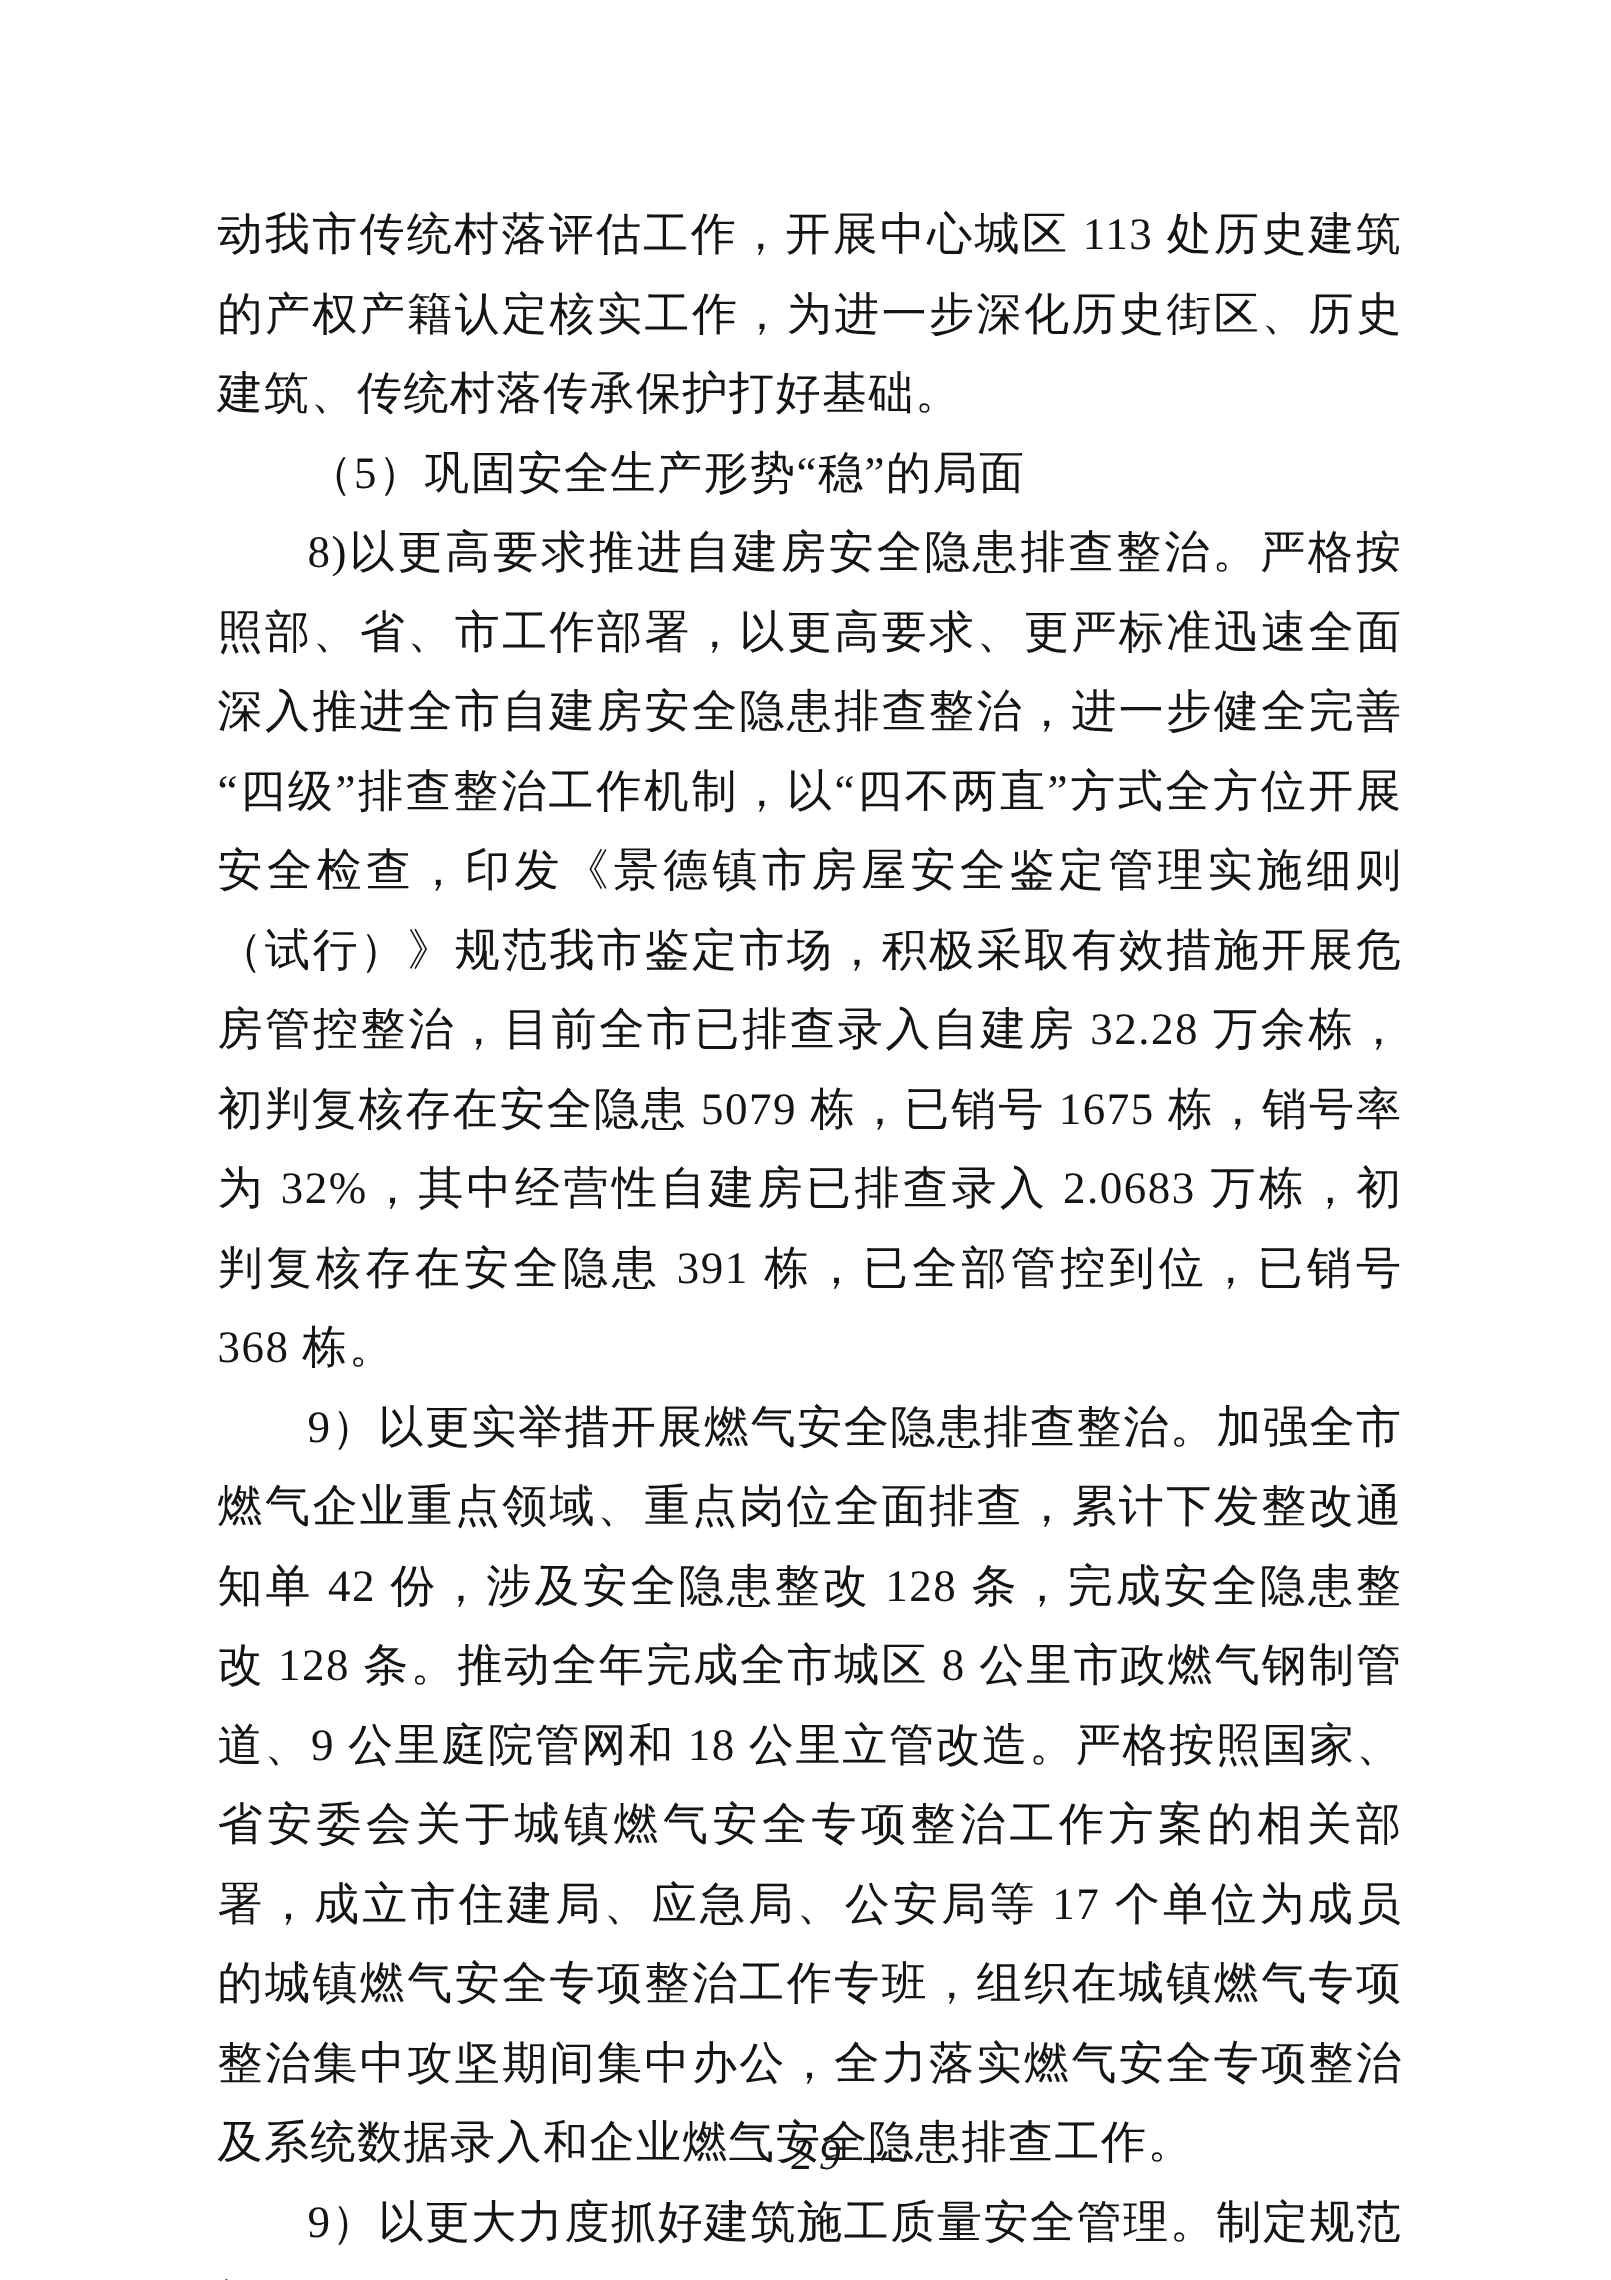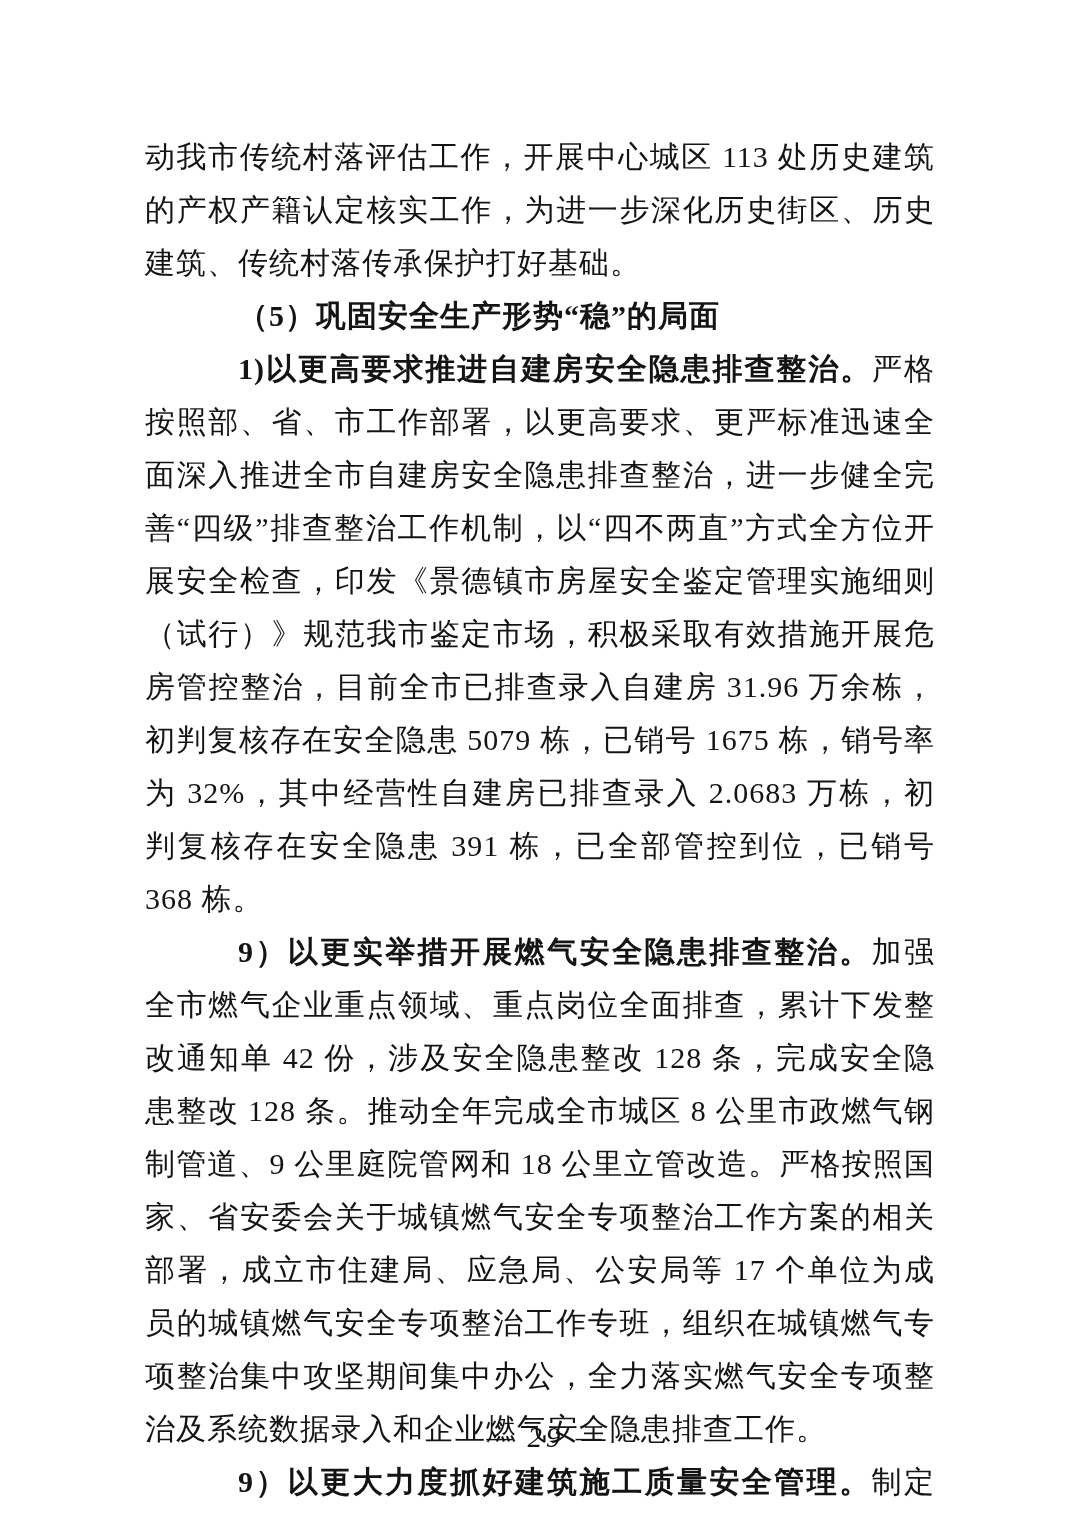--- a/index.html
+++ b/index.html
@@ -30,40 +30,39 @@
     font-size: 30px;
     line-height: 53px;
     text-align: justify;
     text-align-last: left;
     letter-spacing: 1px;
   }
   .para.indent {
     text-indent: 2em;
   }
   .seg-bold {
-    font-weight: bold;
-    margin-left: 33px;
+    font-weight: normal;
   }
   .page-number {
     position: absolute;
     left: 18px;
     right: 0;
     bottom: 66px;
     text-align: center;
     font-size: 29px;
     color: #141414;
     letter-spacing: 4px;
     font-style: italic;
   }
 </style>
 </head>
 <body>
 
 <div class="page">
   <div class="doc-body">
       <p class="para"><span>动我市传统村落评估工作，开展中心城区 113 处历史建筑的产权产籍认定核实工作，为进一步深化历史街区、历史建筑、传统村落传承保护打好基础。</span></p>
       <p class="para indent"><span class="seg-bold">（5）巩固安全生产形势“稳”的局面</span></p>
-      <p class="para indent"><span class="seg-bold">1)以更高要求推进自建房安全隐患排查整治。</span><span>严格按照部、省、市工作部署，以更高要求、更严标准迅速全面深入推进全市自建房安全隐患排查整治，进一步健全完善“四级”排查整治工作机制，以“四不两直”方式全方位开展安全检查，印发《景德镇市房屋安全鉴定管理实施细则（试行）》规范我市鉴定市场，积极采取有效措施开展危房管控整治，目前全市已排查录入自建房 31.96 万余栋，初判复核存在安全隐患 5079 栋，已销号 1675 栋，销号率为 32%，其中经营性自建房已排查录入 2.0683 万栋，初判复核存在安全隐患 391 栋，已全部管控到位，已销号 368 栋。</span></p>
+      <p class="para indent"><span class="seg-bold">8)以更高要求推进自建房安全隐患排查整治。</span><span>严格按照部、省、市工作部署，以更高要求、更严标准迅速全面深入推进全市自建房安全隐患排查整治，进一步健全完善“四级”排查整治工作机制，以“四不两直”方式全方位开展安全检查，印发《景德镇市房屋安全鉴定管理实施细则（试行）》规范我市鉴定市场，积极采取有效措施开展危房管控整治，目前全市已排查录入自建房 32.28 万余栋，初判复核存在安全隐患 5079 栋，已销号 1675 栋，销号率为 32%，其中经营性自建房已排查录入 2.0683 万栋，初判复核存在安全隐患 391 栋，已全部管控到位，已销号 368 栋。</span></p>
       <p class="para indent"><span class="seg-bold">9）以更实举措开展燃气安全隐患排查整治。</span><span>加强全市燃气企业重点领域、重点岗位全面排查，累计下发整改通知单 42 份，涉及安全隐患整改 128 条，完成安全隐患整改 128 条。推动全年完成全市城区 8 公里市政燃气钢制管道、9 公里庭院管网和 18 公里立管改造。严格按照国家、省安委会关于城镇燃气安全专项整治工作方案的相关部署，成立市住建局、应急局、公安局等 17 个单位为成员的城镇燃气安全专项整治工作专班，组织在城镇燃气专项整治集中攻坚期间集中办公，全力落实燃气安全专项整治及系统数据录入和企业燃气安全隐患排查工作。</span></p>
       <p class="para indent"><span class="seg-bold">9）以更大力度抓好建筑施工质量安全管理。</span><span>制定规范施工</span></p>
     </div>
   <div class="page-number">— 29 —</div>
 </div>
 
 </body></html>

